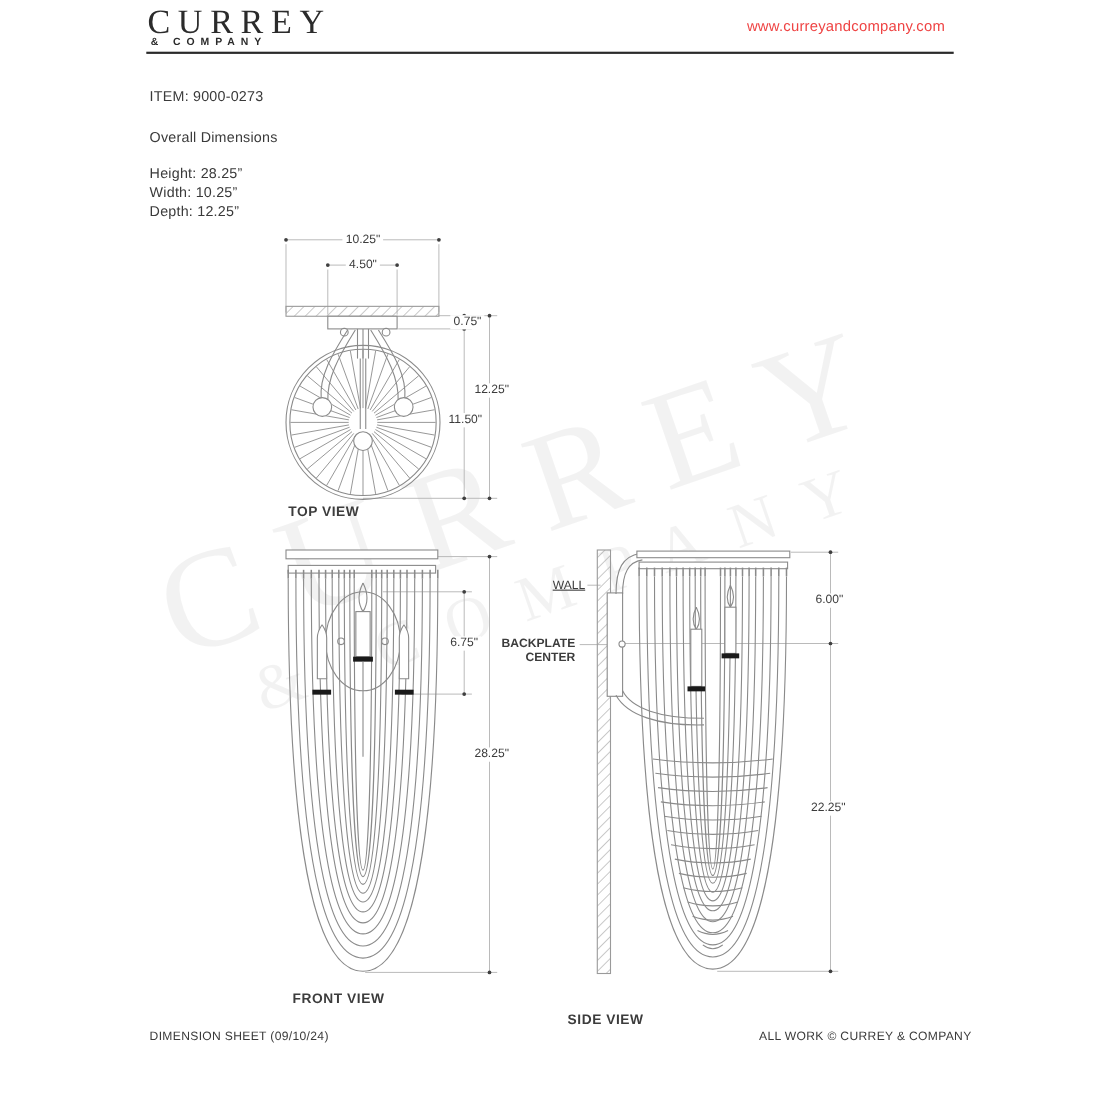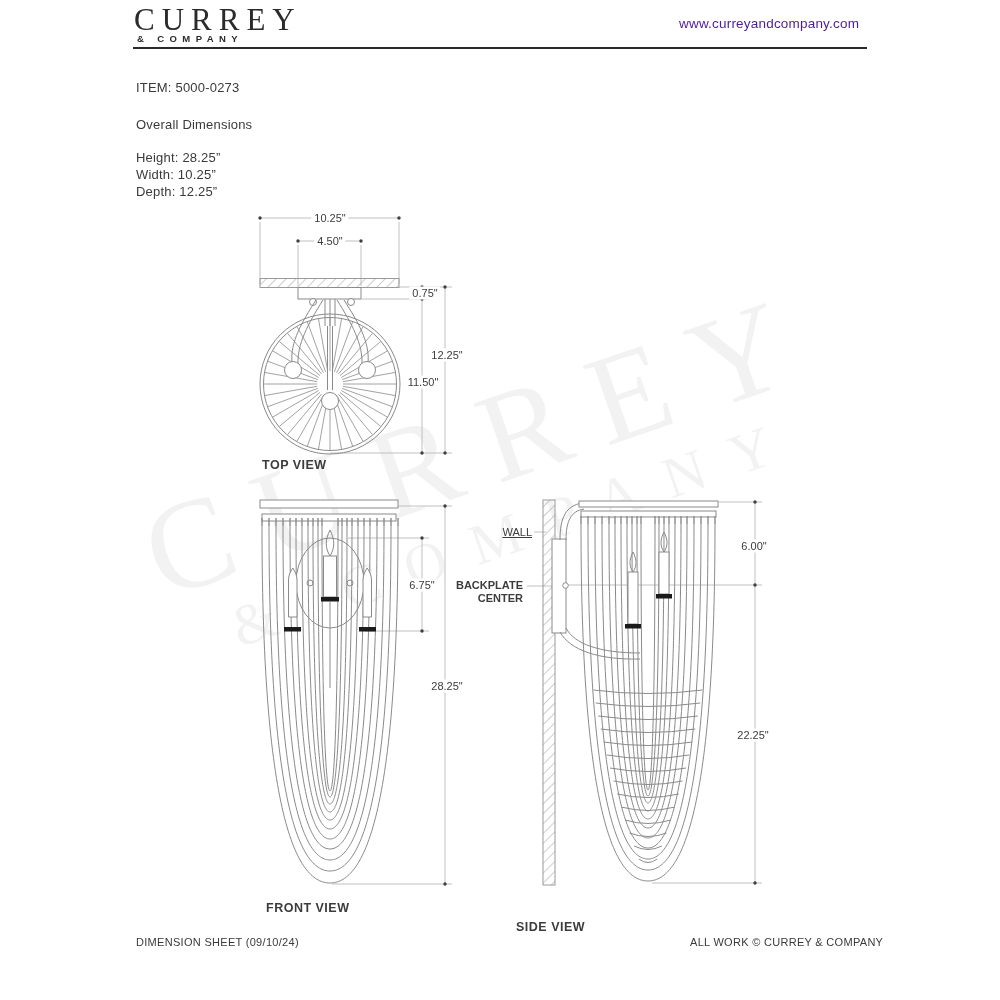--- a/index.html
+++ b/index.html
@@ -4,21 +4,21 @@
 <style>
   html,body{margin:0;padding:0;}
   body{
     width:1000px;height:1000px;position:relative;background:#ffffff;
     font-family:"Liberation Sans",sans-serif;color:#3c3c3c;overflow:hidden;
   }
   .abs{position:absolute;}
   
   .logo1{left:134px;top:2px;font-family:"Liberation Serif",serif;font-size:31px;letter-spacing:7px;color:#2b2b2b;font-weight:400;}
   .logo2{left:137px;top:33px;font-size:9.5px;letter-spacing:5.4px;color:#2b2b2b;font-weight:600;}
-  .site{left:679px;top:16px;font-size:13.5px;color:#4c1d95;letter-spacing:.2px;}
+  .site{left:679px;top:16px;font-size:13.5px;color:#ef4444;letter-spacing:.2px;}
   .hrule{left:133px;top:47px;width:734px;height:2px;background:#2a2a2a;}
   
   .info{left:136px;font-size:13px;color:#3a3a3a;letter-spacing:.2px;}
   
   .wm{position:absolute;font-family:"Liberation Serif",serif;color:rgba(0,0,0,0.05);
       white-space:nowrap;transform-origin:center;pointer-events:none;}
   .wm1{left:480px;top:445px;font-size:128px;letter-spacing:30px;transform:translate(-50%,-50%) rotate(-19deg);}
   .wm2{left:515px;top:532px;font-size:58px;letter-spacing:28px;transform:translate(-50%,-50%) rotate(-19deg);}
   
   .dim{position:absolute;transform:translate(-50%,-50%);background:#fff;padding:0 3px;
@@ -35,21 +35,21 @@
 <body>
 
 <div class="wm wm1">CURREY</div>
 <div class="wm wm2">&amp; COMPANY</div>
 
 <div class="abs logo1">CURREY</div>
 <div class="abs logo2">&amp; COMPANY</div>
 <div class="abs site">www.curreyandcompany.com</div>
 <div class="abs hrule"></div>
 
-<div class="abs info" style="top:80px;">ITEM: 5000-0273</div>
+<div class="abs info" style="top:80px;">ITEM: 9000-0273</div>
 <div class="abs info" style="top:117px;">Overall Dimensions</div>
 <div class="abs info" style="top:150px;text-align:right;">Height: 28.25”</div>
 <div class="abs info" style="top:167px;">Width: 10.25”</div>
 <div class="abs info" style="top:184px;">Depth: 12.25”</div>
 
 <svg id="drawing" width="1000" height="1000" viewBox="0 0 1000 1000">
   <defs>
     <pattern id="hatch" width="7" height="7" patternUnits="userSpaceOnUse" patternTransform="rotate(45)">
       <line x1="0" y1="0" x2="0" y2="7" stroke="#9d9d9d" stroke-width="1"></line>
     </pattern>

